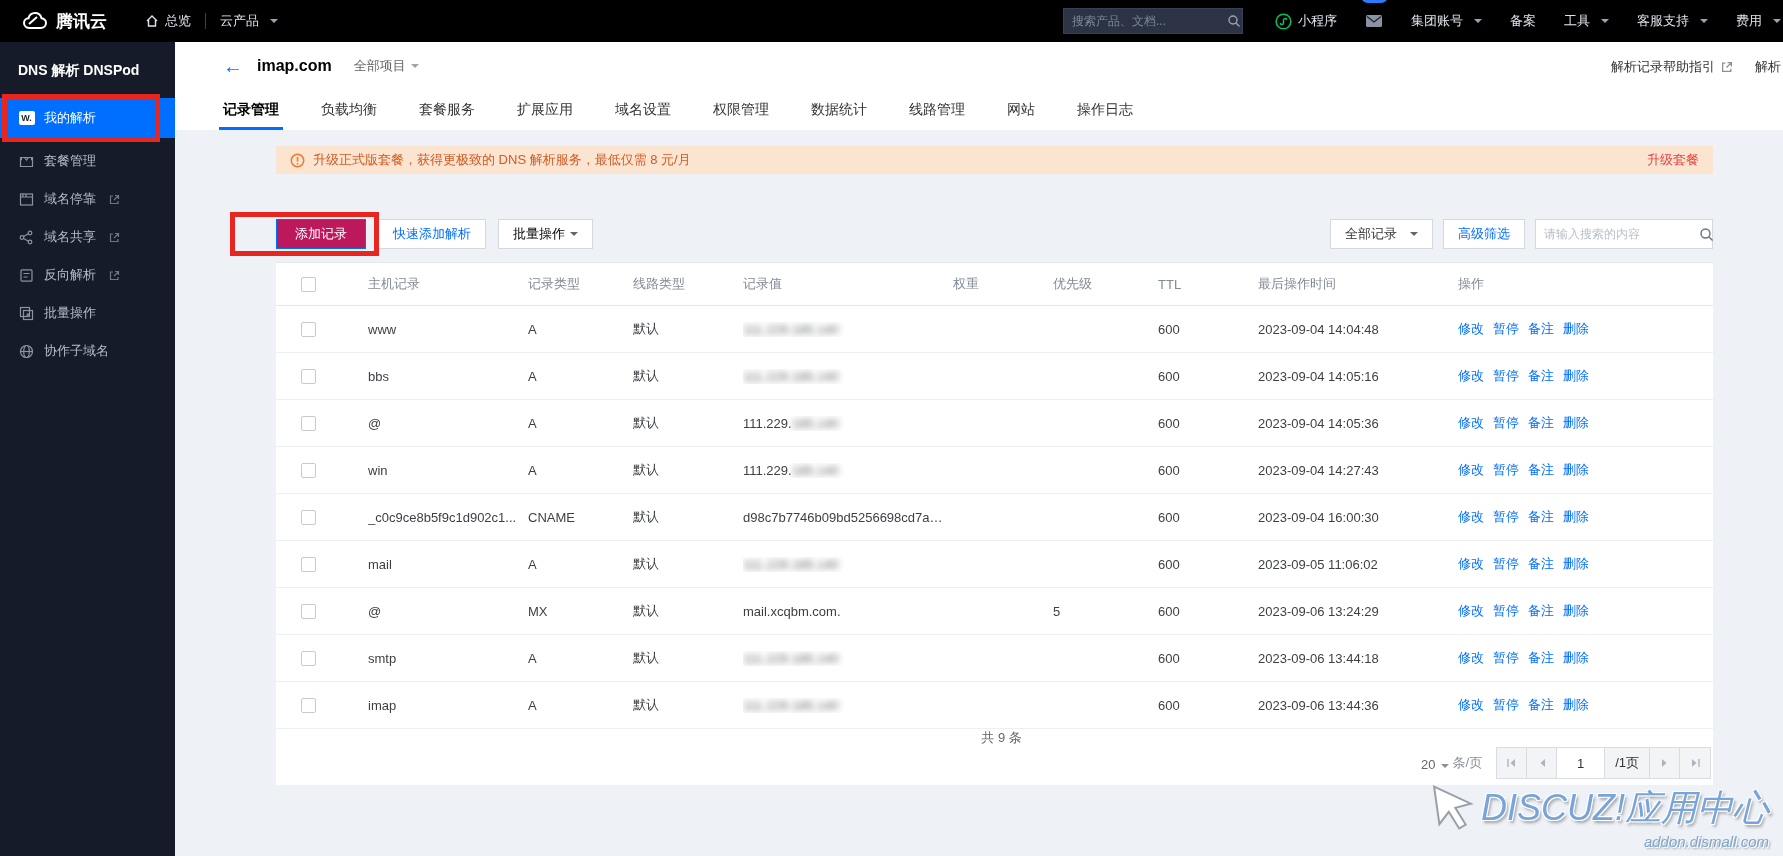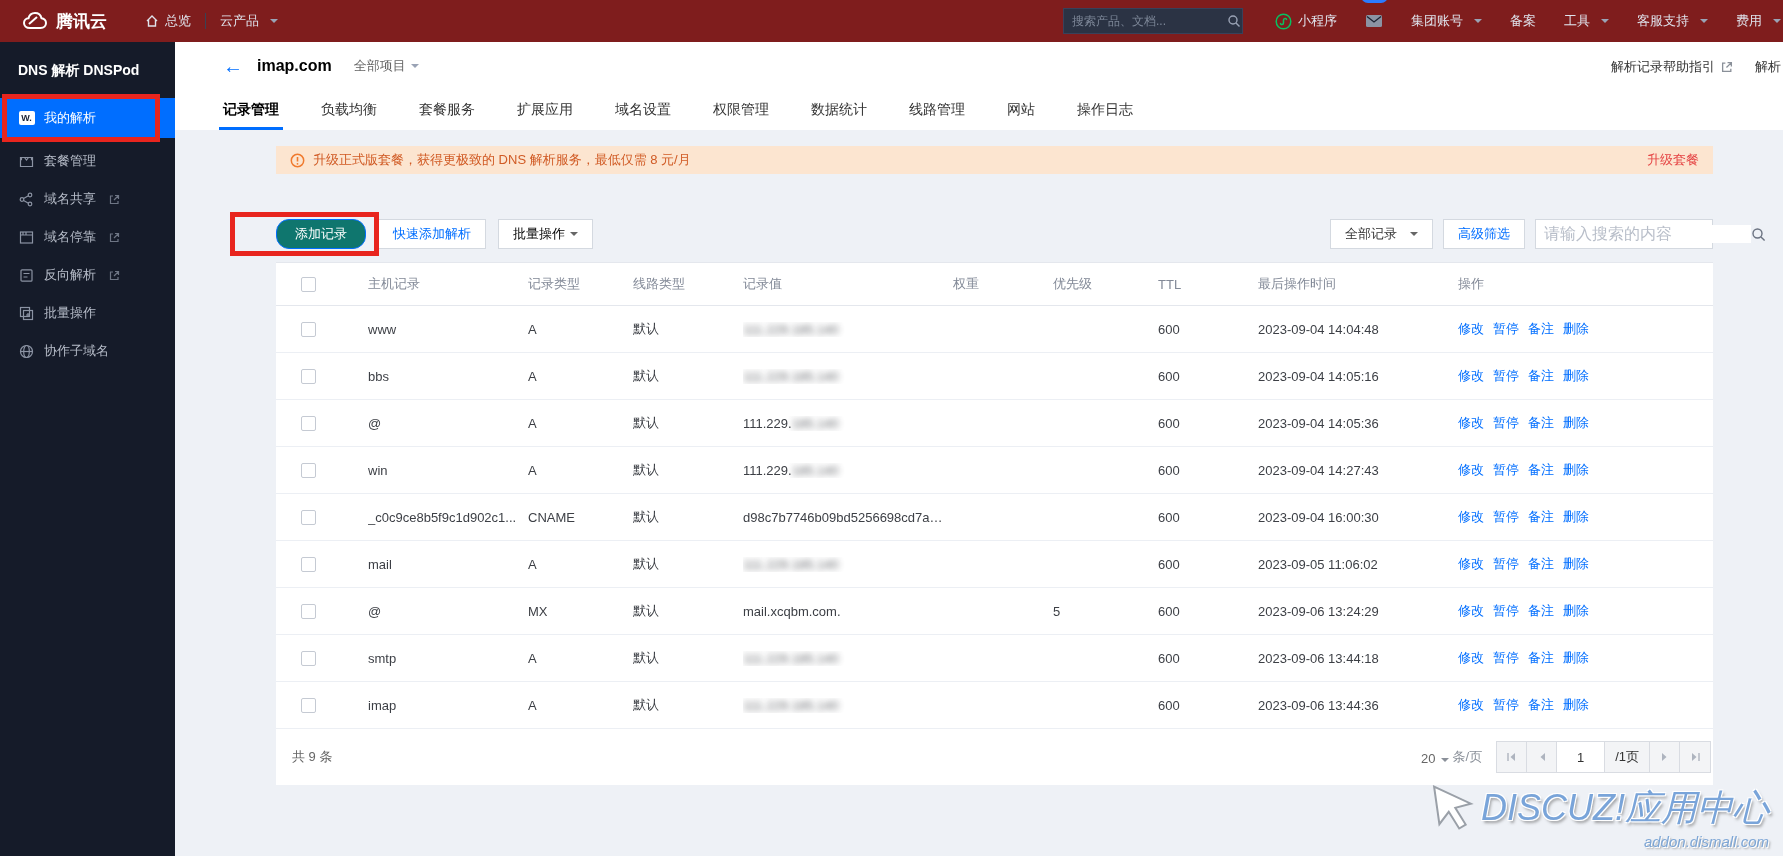--- a/index.html
+++ b/index.html
@@ -2,21 +2,21 @@
 <html><head>
 <meta charset="utf-8">
 <style>
   * { margin:0; padding:0; box-sizing:border-box; }
   html,body { width:1783px; height:856px; overflow:hidden;
     font-family:"Liberation Sans","DejaVu Sans",sans-serif; background:#eef1f6; }
   body { position:relative; font-size:13px; color:#333; }
 
   
   .topbar { position:absolute; top:0; left:0; width:1783px; height:42px;
-    background:#7f1d1d; display:flex; align-items:center; color:#e8ebf1; z-index:30; }
+    background:#000000; display:flex; align-items:center; color:#e8ebf1; z-index:30; }
   .topbar .logo { display:flex; align-items:center; gap:8px; padding:0 24px 0 22px;
     font-size:17px; font-weight:bold; color:#fff; }
   .tb-item { display:flex; align-items:center; gap:6px; padding:0 14px; height:42px;
     cursor:pointer; color:#dfe3ec; font-size:13px; }
   .tb-sep { width:1px; height:16px; background:#3a4254; }
   .caret { display:inline-block; width:0; height:0; border:4px solid transparent;
     border-top-color:#9aa3b5; margin-left:5px; margin-top:4px; }
   .tb-right { margin-left:auto; display:flex; align-items:center; }
   .tb-search { width:180px; height:26px; background:#2b3344; border:1px solid #39415a;
     display:flex; align-items:center; padding:0 8px; margin-right:18px; }
@@ -64,29 +64,29 @@
   
   .notice { height:28px; background:#fce5d0; display:flex; align-items:center;
     padding:0 14px; color:#d05a24; font-size:13px; gap:8px; }
   .notice .grow { flex:1; }
   .notice .upgrade { color:#e54545; cursor:pointer; }
 
   
   .toolbar { margin-top:45px; display:flex; align-items:center; position:relative; height:30px; }
   .btn { height:30px; display:inline-flex; align-items:center; justify-content:center;
     font-size:13px; cursor:pointer; border:1px solid #d4d9e0; background:#fff; padding:0 14px; }
-  .btn-primary { background:#0f766e; border-color:#006eff; color:#fff; width:90px;border-radius:13px; }
+  .btn-primary { background:#be185d; border-color:#006eff; color:#fff; width:90px; }
   .btn-blue-text { color:#006eff; }
   .toolbar .gap { margin-left:12px; }
   .red-box.tb { left:-46px; top:-7px; width:149px; height:44px; }
   .tb-right-group { margin-left:auto; display:flex; align-items:center; gap:10px; }
   .select-box { min-width:80px; justify-content:space-between; gap:8px; color:#333; }
   .search-box { width:178px; height:30px; background:#fff; border:1px solid #d4d9e0;
     display:flex; align-items:center; padding:0 8px; }
-  .search-box input { flex:1; border:none; outline:none; font-size:16px; color:#0369a1; }
+  .search-box input { flex:1; border:none; outline:none; font-size:12px; color:#0369a1;font-family:Liberation Serif, serif; }
   .search-box input::placeholder { color:#b8bec9; }
 
   
   .panel { margin-top:13px; background:#fff; }
   .tgrid { display:grid;
     grid-template-columns:64px 28px 160px 105px 110px 210px 100px 105px 100px 200px 1fr;
     align-items:center; }
   .thead { height:44px; border-top:1px solid #e4e7ed; border-bottom:1px solid #e4e7ed;
     color:#828997; font-size:13px; }
   .trow { height:47px; border-bottom:1px solid #eceff4; color:#3c3f45; }
@@ -95,21 +95,21 @@
     border-radius:2px; cursor:pointer; }
   .dot { width:7px; height:7px; border-radius:50%; background:#2fc269; }
   .mono-ish { letter-spacing:0; }
   .masked { filter:blur(3px); opacity:.8; }
   .acts { display:flex; gap:9px; }
   .acts span { color:#006eff; cursor:pointer; white-space:nowrap; }
   .ellip { overflow:hidden; text-overflow:ellipsis; white-space:nowrap; padding-right:10px; }
 
   
   .pagination { height:56px; display:flex; align-items:center; padding:0 2px 0 16px;
-    color:#666; }
+    color:#666;flex-direction:column; }
   .pg-right { margin-left:auto; display:flex; align-items:center; gap:14px; }
   .pg-size { display:flex; align-items:flex-end; color:#666; }
   .pager { display:flex; align-items:center; border:1px solid #d9dce2; background:#f3f4f6; }
   .pg-btn { width:30px; height:30px; display:flex; align-items:center; justify-content:center;
     border-right:1px solid #d9dce2; color:#aeb4bf; cursor:pointer; }
   .pg-btn:last-child { border-right:none; }
   .pg-input { width:48px; height:30px; border:none; border-right:1px solid #d9dce2;
     text-align:center; font-size:13px; color:#333; outline:none; background:#fff; }
   .pg-total { padding:0 10px; color:#333; border-right:1px solid #d9dce2; height:30px;
     display:flex; align-items:center; background:#f3f4f6; }
@@ -216,42 +216,42 @@
       <svg width="15" height="15" viewBox="0 0 15 15">
           <path d="M1.5 3.5 H13.5 V12.5 H1.5 Z M1.5 6 C3 6 3 3.5 1.5 3.5 M13.5 6 C12 6 12 3.5 13.5 3.5 M5.5 3.5 L7.5 6 L9.5 3.5" fill="none" stroke="#8b93a3" stroke-width="1.2"></path>
         </svg>
     </span>
     <span>套餐管理</span>
   </div>
 
   <div class="sb-item">
     <span class="ic">
       <svg width="15" height="15" viewBox="0 0 15 15">
+          <rect x="1.5" y="2" width="12" height="11" fill="none" stroke="#8b93a3" stroke-width="1.2"></rect>
+          <path d="M1.5 5 H13.5 M4 2 V5 M7 2 V5" stroke="#8b93a3" stroke-width="1.2"></path>
+        </svg>
+    </span>
+    <span>域名停靠</span>
+    <span class="ext">
+      <svg width="11" height="11" viewBox="0 0 11 11">
+          <path d="M4 2 H1.5 V9.5 H9 V7 M6 1.5 H9.5 V5 M9.5 1.5 L5 6" fill="none" stroke="#8b93a3" stroke-width="1.2"></path>
+        </svg>
+    </span>
+  </div>
+
+  <div class="sb-item">
+    <span class="ic">
+      <svg width="15" height="15" viewBox="0 0 15 15">
           <circle cx="3" cy="7.5" r="1.8" fill="none" stroke="#8b93a3" stroke-width="1.2"></circle>
           <circle cx="11" cy="3" r="1.8" fill="none" stroke="#8b93a3" stroke-width="1.2"></circle>
           <circle cx="11" cy="12" r="1.8" fill="none" stroke="#8b93a3" stroke-width="1.2"></circle>
           <path d="M4.6 6.6 L9.4 3.8 M4.6 8.4 L9.4 11.2" stroke="#8b93a3" stroke-width="1.2"></path>
         </svg>
     </span>
     <span>域名共享</span>
-    <span class="ext">
-      <svg width="11" height="11" viewBox="0 0 11 11">
-          <path d="M4 2 H1.5 V9.5 H9 V7 M6 1.5 H9.5 V5 M9.5 1.5 L5 6" fill="none" stroke="#8b93a3" stroke-width="1.2"></path>
-        </svg>
-    </span>
-  </div>
-
-  <div class="sb-item">
-    <span class="ic">
-      <svg width="15" height="15" viewBox="0 0 15 15">
-          <rect x="1.5" y="2" width="12" height="11" fill="none" stroke="#8b93a3" stroke-width="1.2"></rect>
-          <path d="M1.5 5 H13.5 M4 2 V5 M7 2 V5" stroke="#8b93a3" stroke-width="1.2"></path>
-        </svg>
-    </span>
-    <span>域名停靠</span>
     <span class="ext">
       <svg width="11" height="11" viewBox="0 0 11 11">
           <path d="M4 2 H1.5 V9.5 H9 V7 M6 1.5 H9.5 V5 M9.5 1.5 L5 6" fill="none" stroke="#8b93a3" stroke-width="1.2"></path>
         </svg>
     </span>
   </div>
 
   <div class="sb-item">
     <span class="ic">
       <svg width="15" height="15" viewBox="0 0 15 15">

